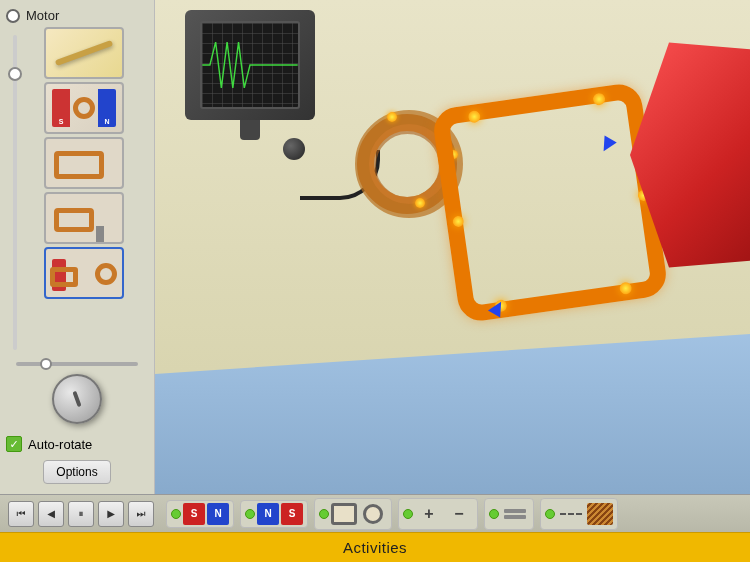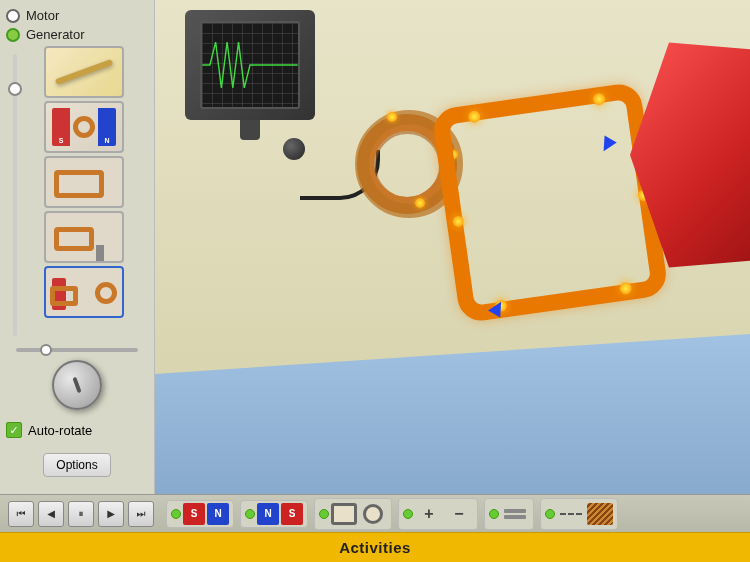--- a/index.html
+++ b/index.html
@@ -185,21 +185,21 @@
     }
 
     
     .options-btn {
       background: linear-gradient(to bottom, #f0f0f0, #d8d8d8);
       border: 1px solid #aaa;
       border-radius: 4px;
       padding: 4px 12px;
       font-size: 12px;
       cursor: pointer;
-      margin: 11px auto;
+      margin: 4px auto;
       display: block;
     }
 
     
     .canvas-area {
       flex: 1;
       background: linear-gradient(180deg, #e8e4c8 0%, #d4d0a8 100%);
       position: relative;
       overflow: hidden;
     }
@@ -366,21 +366,21 @@
       height: 30px;
       background: #f0b800;
       display: flex;
       align-items: center;
       justify-content: center;
       border-top: 1px solid #cc9900;
     }
 
     .activities-text {
       font-size: 15px;
-      font-weight: bold;
+      font-weight: normal;
       color: #222;
       letter-spacing: 0.5px;
     }
 
     
     .osc-wave-svg {
       position: absolute;
       top: 0;
       left: 0;
       width: 100%;
@@ -403,24 +403,20 @@
 <div class="app-container">
 
   <div class="main-area">
 
     <div class="sidebar">
 
       <div class="radio-group">
         <div class="radio-item">
           <div class="radio-circle"></div>
           <span>Motor</span>
-        </div>
-        <div class="radio-item">
-          <div class="radio-circle active"></div>
-          <span>Generator</span>
         </div>
       </div>
 
       <div style="display:flex; flex-direction:row; flex:1; gap:0;">
 
         <div style="display:flex; flex-direction:column; align-items:center; width:18px; margin-top:4px;">
           <div style="flex:1; width:4px; background:#ccc; border-radius:2px; position:relative; margin: 4px 0;">
             <div style="width:14px; height:14px; border-radius:50%; background:white; border:2px solid #888; position:absolute; top:10%; left:-5px;"></div>
           </div>
         </div>

